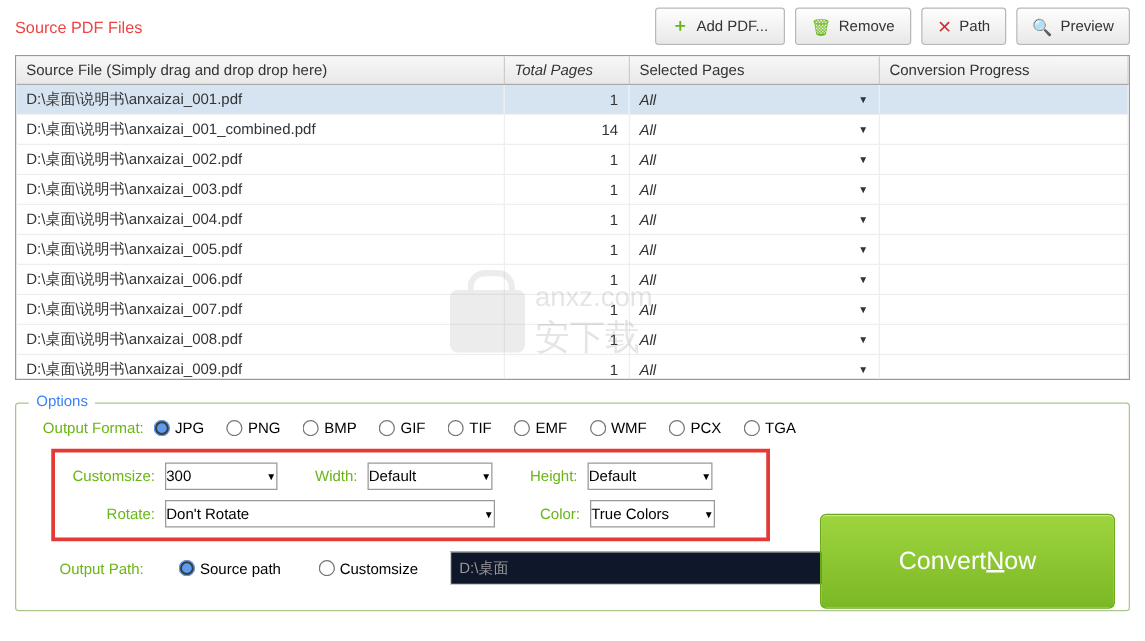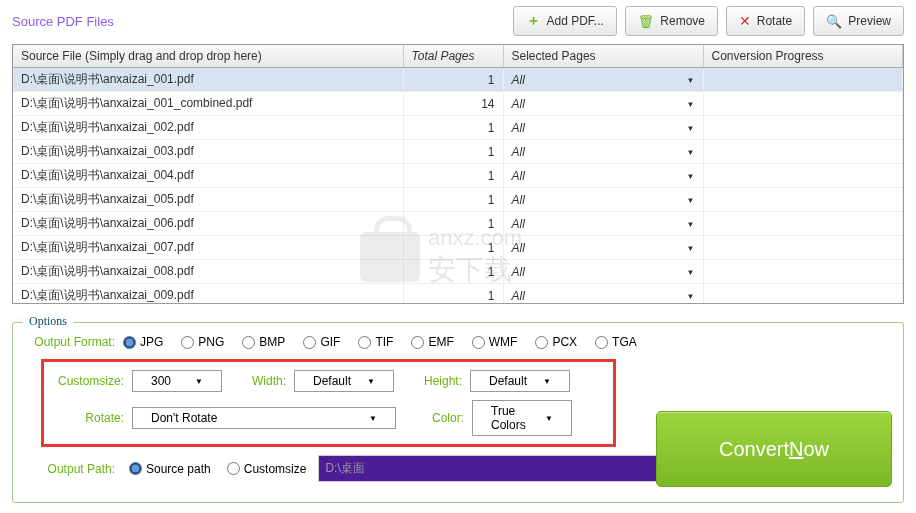--- a/index.html
+++ b/index.html
@@ -1,19 +1,19 @@
 <!DOCTYPE html>
 <html><head>
 <meta charset="utf-8">
 <style>
 * { box-sizing: border-box; margin: 0; padding: 0; }
 body { font-family: Arial, sans-serif; font-size: 12px; background: #fff; width: 916px; height: 513px; position: relative; }
 
 .header-row { display: flex; align-items: center; padding: 6px 12px 8px 12px; }
-.title { color: #8b5cf6; font-size: 13px; flex: 1; }
+.title { color: #ef4444; font-size: 13px; flex: 1; }
 .btn-group { display: flex; gap: 8px; }
 .btn { display: flex; align-items: center; gap: 6px; padding: 5px 12px; border: 1px solid #b8b8b8; border-radius: 3px; background: linear-gradient(#fefefe, #e8e8e8); cursor: pointer; font-size: 12px; color: #333; }
 .icon-plus { color: #6ab516; font-weight: bold; font-size: 14px; }
 .icon-remove { color: #6ab516; font-size: 13px; }
 .icon-clear { color: #d32f2f; font-size: 14px; }
 .icon-preview { color: #6ab516; font-size: 13px; }
 
 .table-container { margin: 0 12px; border: 1px solid #999; height: 260px; overflow: hidden; }
 .tbl { width: 100%; border-collapse: collapse; }
 .tbl th { background: linear-gradient(#f8f8f8, #e8e8e8); border-right: 1px solid #ccc; border-bottom: 1px solid #aaa; padding: 4px 8px; text-align: left; font-weight: normal; color: #333; font-size: 12px; }
@@ -23,37 +23,37 @@
 .tbl tr.selected td { background: #d6e4f2; }
 .sel-cell { position: relative; font-style: italic; }
 .sel-arrow { position: absolute; right: 8px; top: 50%; transform: translateY(-50%); font-size: 8px; color: #333; }
 
 .watermark { position: absolute; top: 225px; left: 360px; opacity: 0.15; pointer-events: none; display: flex; align-items: center; gap: 8px; }
 .wm-lock { width: 60px; height: 50px; background: #888; border-radius: 6px; position: relative; }
 .wm-lock::before { content: ''; position: absolute; top: -16px; left: 14px; width: 28px; height: 24px; border: 5px solid #888; border-bottom: none; border-radius: 14px 14px 0 0; }
 .wm-text { font-size: 28px; color: #555; }
 
 .options-box { margin: 18px 12px 8px 12px; border: 1px solid #a8c78a; border-radius: 3px; padding: 12px 14px 10px 14px; position: relative; }
-.options-legend { position: absolute; top: -9px; left: 10px; background: #fff; padding: 0 6px; color: #0c4a6e; font-size: 12px; font-family: Liberation Serif, serif; }
+.options-legend { position: absolute; top: -9px; left: 10px; background: #fff; padding: 0 6px; color: #3b82f6; font-size: 12px; }
 
 .opt-row { display: flex; align-items: center; margin-bottom: 10px; }
 .opt-label { color: #6ab516; font-size: 12px; width: 96px; text-align: right; padding-right: 8px; }
 .radio-group { display: flex; gap: 18px; align-items: center; }
 .radio-item { display: flex; align-items: center; gap: 4px; cursor: pointer; }
 .radio-item input { accent-color: #5d9cec; }
 
 .red-box { border: 3px solid #e53935; padding: 8px 10px; margin-left: 14px; margin-bottom: 8px; width: 575px; }
 .red-row { display: flex; align-items: center; margin-bottom: 8px; gap: 8px; }
 .red-row:last-child { margin-bottom: 0; }
 .fld-label { color: #6ab516; font-size: 12px; text-align: right; }
-.combo { border: 1px solid #999; padding: 3px 18px; font-size: 12px; background: #fff; position: relative; display: flex; justify-content: space-between; align-items: center; cursor: pointer; }
+.combo { border: 1px solid #999; padding: 3px 0; font-size: 12px; background: #fff; position: relative; display: flex; justify-content: space-between; align-items: center; cursor: pointer; }
 .combo-arrow { font-size: 8px; margin-left: 6px; }
 
-.path-row { display: flex; align-items: center; gap: 6px; }
-.path-input { flex: 1; border: 1px solid #ccc; background: #4c1d95; padding: 4px 6px; font-size: 12px; color: #999; display: flex; justify-content: space-between; align-items: center; text-align: center; }
+.path-row { display: flex; align-items: center; gap: 20px; }
+.path-input { flex: 1; border: 1px solid #ccc; background: #0f172a; padding: 4px 6px; font-size: 12px; color: #999; display: flex; justify-content: space-between; align-items: center; text-align: center; }
 .folder-icon { font-size: 13px; color: #888; }
 
 .convert-area { position: absolute; right: 24px; bottom: 26px; text-align: center; }
 .convert-btn { width: 236px; height: 76px; background: linear-gradient(#9ed53e, #7bb825); border: 1px solid #6fa81f; border-radius: 5px; color: #fff; font-size: 20px; font-weight: 500; display: flex; align-items: center; justify-content: center; cursor: pointer; box-shadow: inset 0 1px 0 rgba(255,255,255,0.4); }
 .convert-btn u { text-decoration: underline; }
 </style>
 </head>
 <body>
 
 <div class="header-row">
@@ -62,21 +62,21 @@
     <div class="btn">
       <span class="icon-plus">＋</span>
       <span>Add PDF...</span>
     </div>
     <div class="btn">
       <span class="icon-remove">🗑</span>
       <span>Remove</span>
     </div>
     <div class="btn">
       <span class="icon-clear">✕</span>
-      <span>Rotate</span>
+      <span>Path</span>
     </div>
     <div class="btn">
       <span class="icon-preview">🔍</span>
       <span>Preview</span>
     </div>
   </div>
 </div>
 
 <div class="table-container">
   <table class="tbl">

